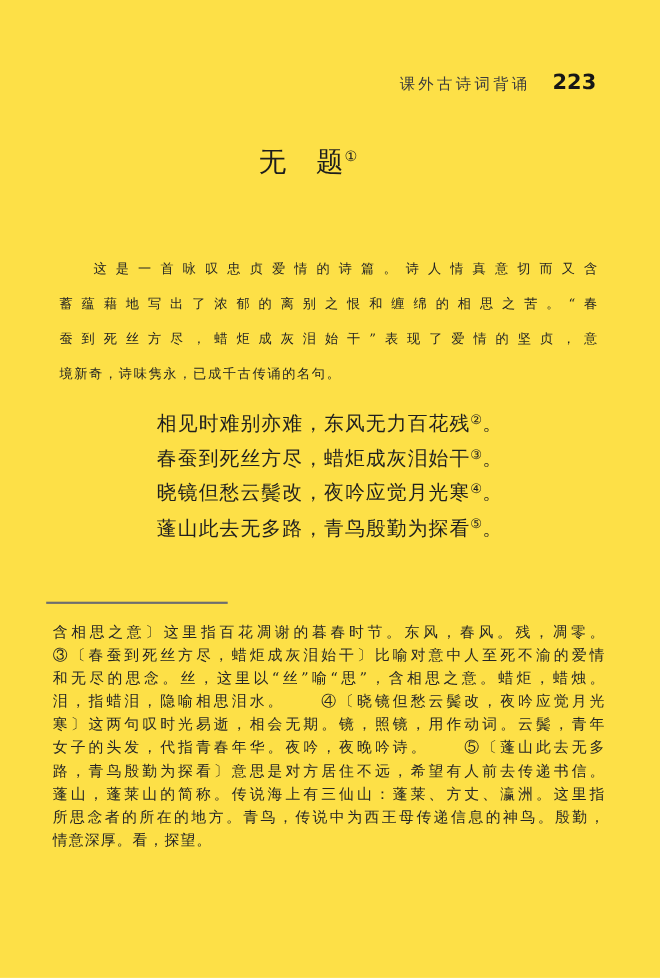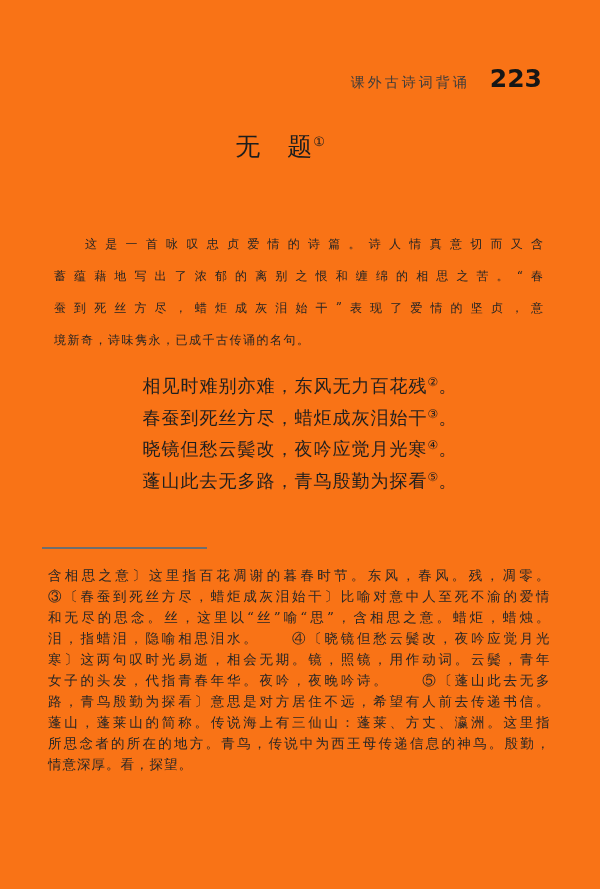--- a/index.html
+++ b/index.html
@@ -1,35 +1,35 @@
 <!DOCTYPE html>
 <html><head>
 <meta charset="utf-8">
 <style>
   * { margin: 0; padding: 0; box-sizing: border-box; }
   html, body { width: 600px; background: #ffffff; }
   .page {
     position: relative;
     width: 600px; height: 889px;
-    background: #f97316;
+    background: #fde047;
     font-family: "DejaVu Serif", "Liberation Serif", serif;
     color: #212121;
     overflow: hidden;
   }
   
   .running-head {
     position: absolute; top: 64px; right: 58px;
     display: flex; align-items: baseline; gap: 20px;
   }
   .running-head .section {
     font-size: 14px; letter-spacing: 3px; color: #3c3c3c;
   }
   .running-head .pagenum {
     font-family: "DejaVu Sans", "Liberation Sans", sans-serif;
-    font-weight: bold; font-size: 25px; color: #161616;
+    font-weight: bold; font-size: 19px; color: #161616;
   }
   
   .poem-title {
     position: absolute; top: 130px; left: 0; width: 560px;
     text-align: center; font-size: 25px; font-weight: normal;
     letter-spacing: 1px; line-height: 34px; color: #1d1d1d;
   }
   sup.ref { font-size: 13px; line-height: 0; vertical-align: 9px; letter-spacing: 0; }
   .poem-line sup.ref { font-size: 12px; vertical-align: 6px; }
   .author {

